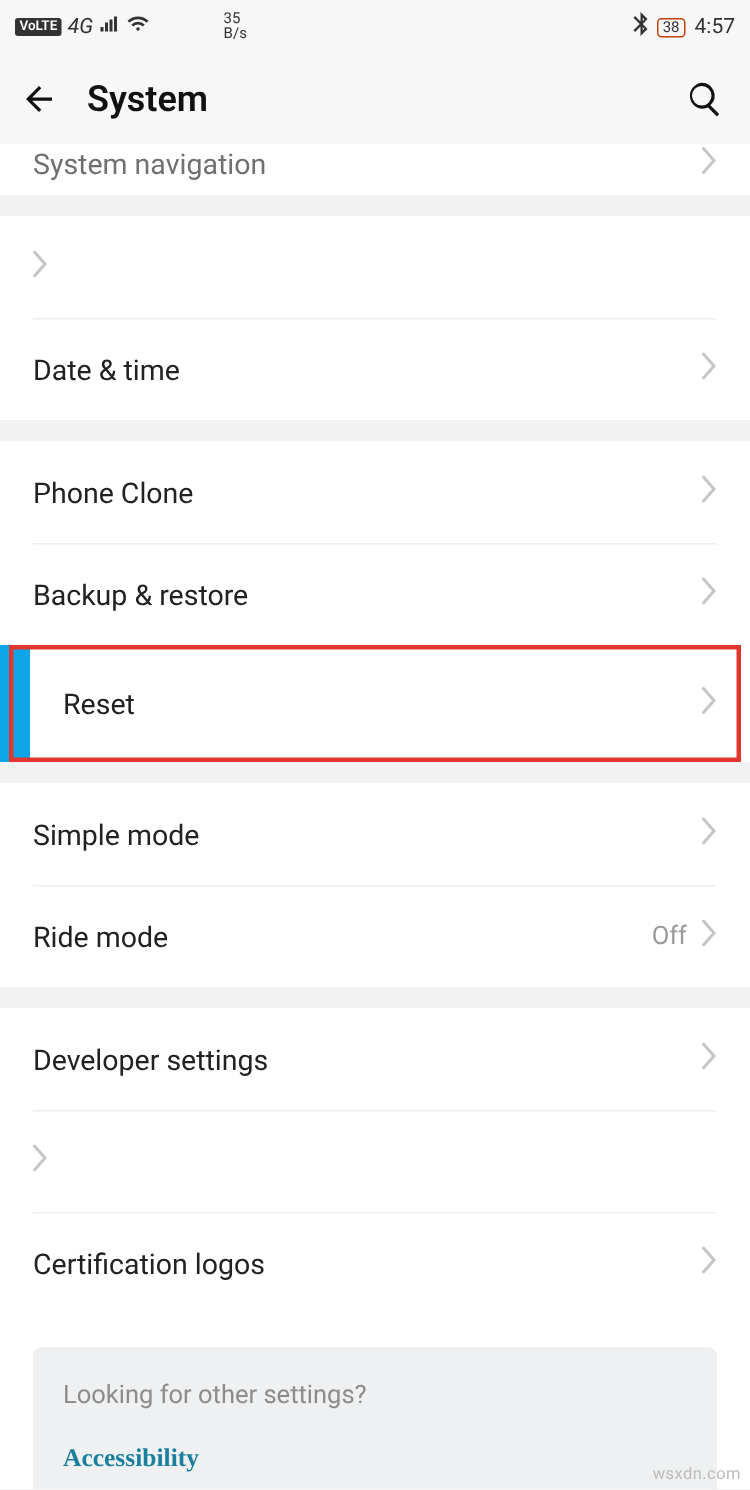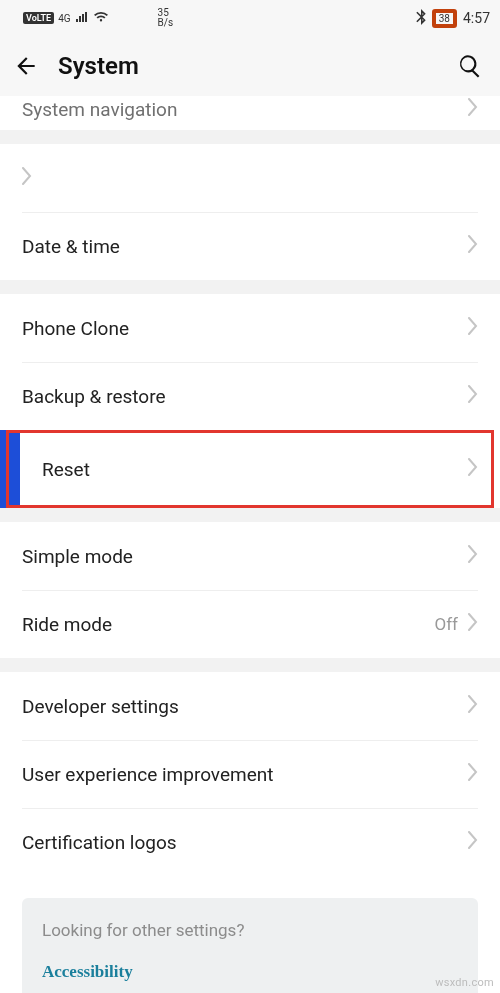--- a/index.html
+++ b/index.html
@@ -16,28 +16,28 @@
     .status-bar {
       height: 36px;
       background: #f7f7f7;
       display: flex;
       align-items: center;
       justify-content: space-between;
       padding: 0 10px;
       font-size: 13px;
       color: #333;
     }
-    .status-left { display: flex; align-items: center; gap: 4px; margin-left: 13px; }
+    .status-left { display: flex; align-items: center; gap: 4px; }
     .volte-badge {
       background: #333; color: #fff; font-size: 9px; padding: 1px 3px;
       border-radius: 2px; font-weight: 600;
     }
     .net-rate { display: flex; flex-direction: column; line-height: 10px; font-size: 10px; margin-left: 4px; padding-left: 41px; }
     .status-right { display: flex; align-items: center; gap: 6px; font-size: 14px; }
-    .battery-box { border: 4px solid #c2410c; border-radius: 3px; padding: 0 3px; font-size: 10px; position: relative; }
+    .battery-box { border: 1px solid #c2410c; border-radius: 3px; padding: 0 3px; font-size: 10px; position: relative; }
     
     .header {
       height: 60px;
       background: #f7f7f7;
       display: flex;
       align-items: center;
       padding: 0 16px 0 12px;
     }
     .header .title {
       font-size: 24px;
@@ -47,21 +47,21 @@
       color: #111;
     }
     .back-icon, .search-icon { width: 28px; height: 28px; display: flex; align-items: center; justify-content: center; }
     
     .scroll {
       height: calc(993px - 36px - 60px);
       overflow: hidden;
       position: relative;
     }
     .group-gap { height: 14px; background: #f2f2f2; }
-    .list-group { background: #1d4ed8; }
+    .list-group { background: #0ea5e9; }
     .row {
       height: 68px;
       display: flex;
       align-items: center;
       padding: 0 22px;
       position: relative;
       background: #fff;
     }
     .row + .row::before {
       content: "";
@@ -115,21 +115,21 @@
       color: #bcbcbc;
       letter-spacing: .3px;
     }
   </style>
 </head>
 <body>
 
 <div class="status-bar">
   <div class="status-left">
     <span class="volte-badge">VoLTE</span>
-    <span style="font-size:10px;">4G</span>
+    <span style="font-size:14px;font-style:italic;">4G</span>
     <span>
       <svg width="14" height="12" viewBox="0 0 14 12">
           <path d="M1 11h2V8H1zM4 11h2V5H4zM7 11h2V3H7zM10 11h2V1h-2z" fill="#333"></path>
         </svg>
     </span>
     <span>
       <svg width="16" height="12" viewBox="0 0 16 12">
           <path d="M8 10.5a1.2 1.2 0 100-2.4 1.2 1.2 0 000 2.4zM3.5 6.3a6.4 6.4 0 019 0l-1.3 1.3a4.5 4.5 0 00-6.4 0zM1 3.8a10 10 0 0114 0l-1.3 1.3a8.1 8.1 0 00-11.4 0z" fill="#333"></path>
         </svg>
     </span>
@@ -255,21 +255,20 @@
   <div class="list-group">
     <div class="row">
       <span class="label">Developer settings</span>
       <span class="chevron">
         <svg width="10" height="18" viewBox="0 0 10 18">
             <path d="M1 1l7 8-7 8" stroke="#c5c5c5" stroke-width="2" fill="none" stroke-linecap="round"></path>
           </svg>
       </span>
     </div>
     <div class="row">
-      <span class="label">User experience improvement</span>
       <span class="chevron">
         <svg width="10" height="18" viewBox="0 0 10 18">
             <path d="M1 1l7 8-7 8" stroke="#c5c5c5" stroke-width="2" fill="none" stroke-linecap="round"></path>
           </svg>
       </span>
     </div>
     <div class="row">
       <span class="label">Certification logos</span>
       <span class="chevron">
         <svg width="10" height="18" viewBox="0 0 10 18">

